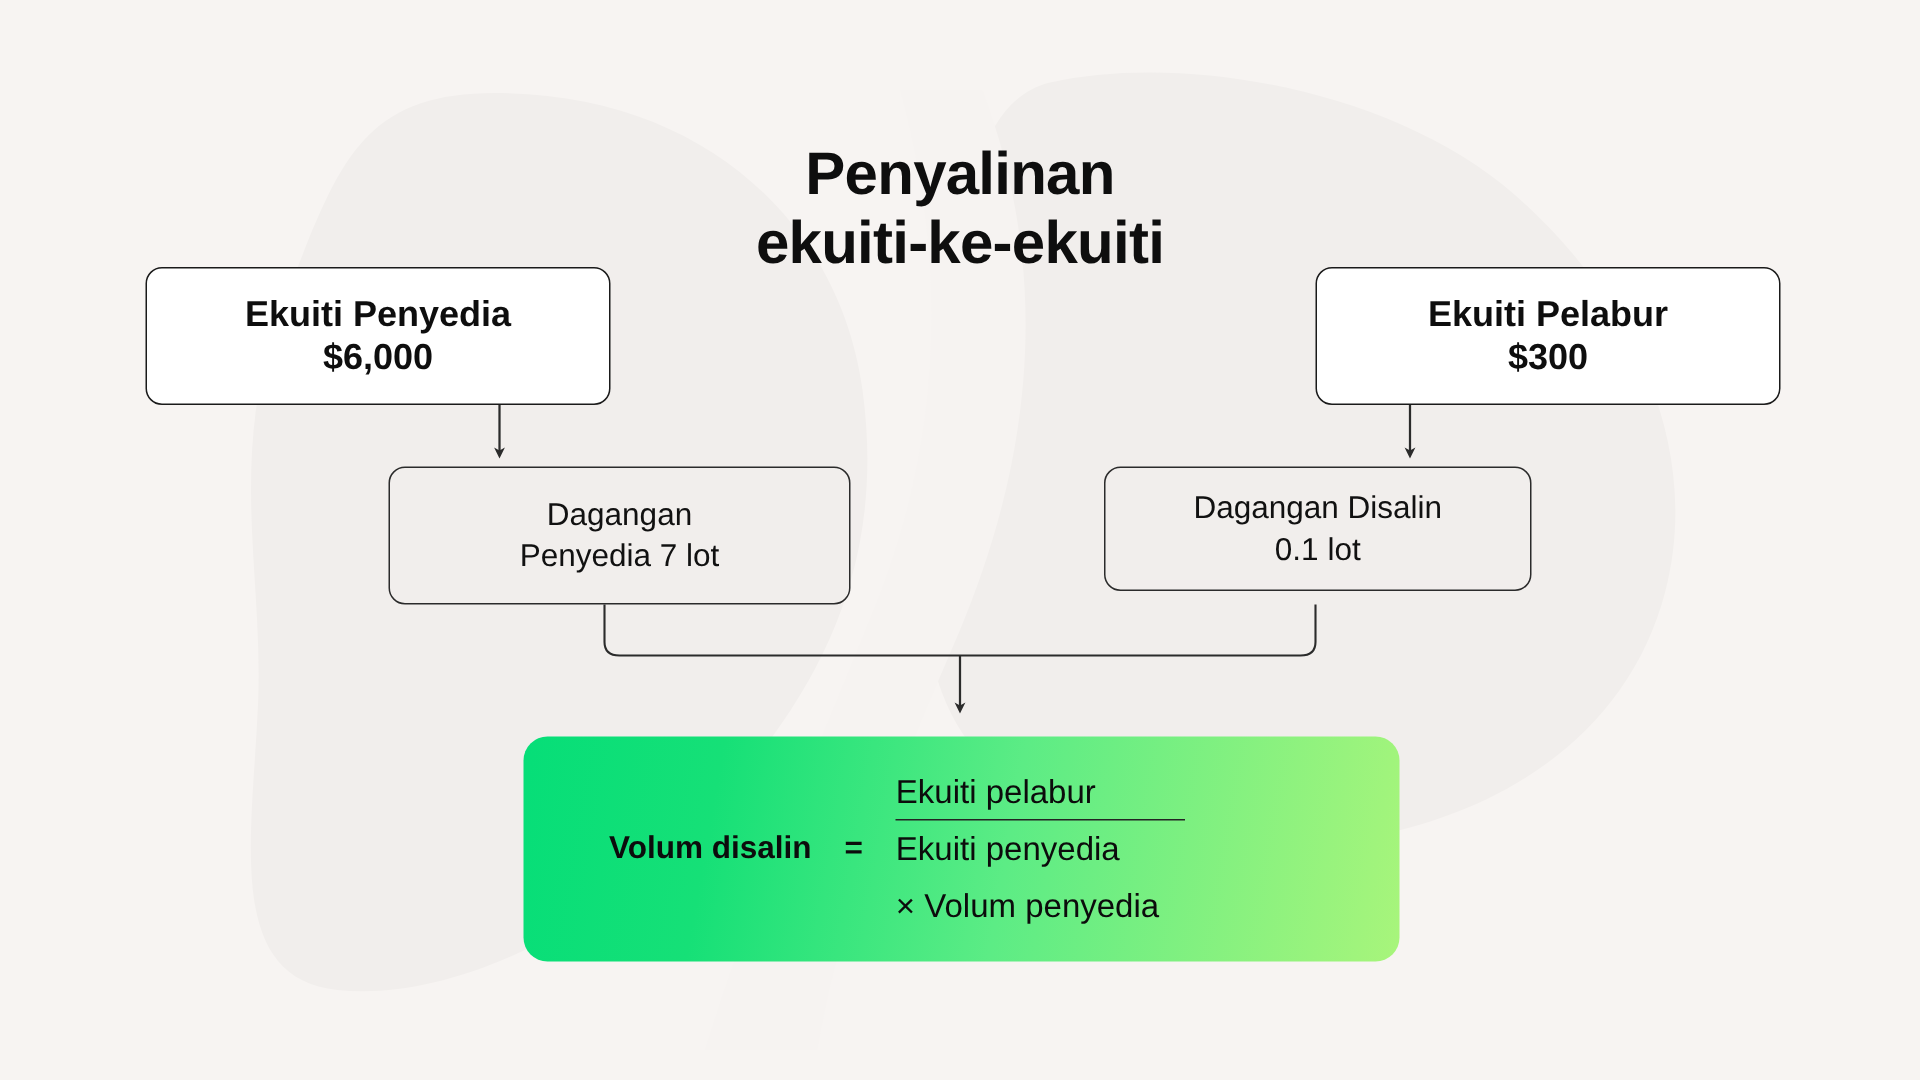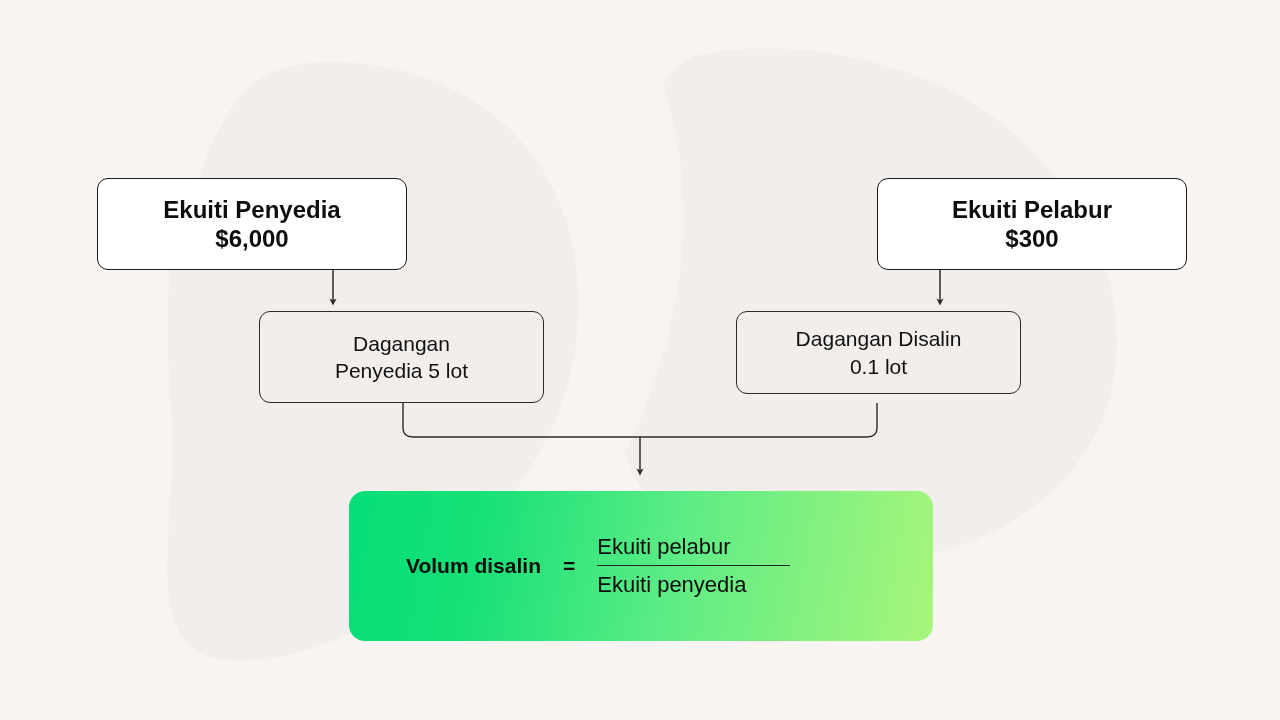--- a/index.html
+++ b/index.html
@@ -69,21 +69,21 @@
     background: transparent;
     border: 1.3px solid #2b2b2b;
     border-radius: 11px;
     font-size: 21px;
     font-weight: 400;
     color: #111111;
     line-height: 1.3;
   }
   #node-provider-equity { left: 97px;  top: 178px; width: 310px; height: 92px; }
   #node-investor-equity { left: 877px; top: 178px; width: 310px; height: 92px; }
-  #node-provider-trade  { left: 259px; top: 311px; width: 285px; height: 92px; }
+  #node-provider-trade  { left: 259px; top: 311px; width: 308px; height: 92px; }
   #node-copied-trade    { left: 736px; top: 311px; width: 285px; height: 83px; }
 
   .node-line { display: block; }
 
   
   #connectors {
     position: absolute;
     inset: 0;
     width: 1280px;
     height: 720px;
@@ -163,20 +163,24 @@
     <path d="M330,62 C470,62 560,150 575,260 C592,385 540,470 470,545
              C400,620 300,668 225,660 C150,652 168,560 172,470
              C176,380 150,300 190,200 C225,110 240,62 330,62 Z" fill="#f1eeec"></path>
     <path d="M700,55 C790,35 930,60 1010,130 C1090,200 1135,300 1110,395
              C1085,490 1000,545 900,560 C800,575 700,560 650,500
              C600,440 618,350 630,260 C642,170 640,70 700,55 Z" fill="#f1eeec"></path>
     <path d="M655,60 C700,180 690,300 640,420 C595,525 560,610 545,700
              L470,700 C500,600 545,500 585,400 C630,285 630,170 600,60 Z" fill="#f6f3f1"></path>
   </svg>
 
+  <div class="title">
+    <span class="title-line l1">Penyalinan</span>
+    <span class="title-line l2">ekuiti-ke-ekuiti</span>
+  </div>
 
   <svg id="connectors" viewBox="0 0 1280 720" xmlns="http://www.w3.org/2000/svg" aria-hidden="true">
     <defs>
       <marker id="arrowhead" markerWidth="9" markerHeight="9" refX="4.2" refY="4.4" orient="auto" markerUnits="userSpaceOnUse">
         <path d="M0.6,0.8 L7.8,4.4 L0.6,8.0 L2.5,4.4 Z" fill="#2b2b2b"></path>
       </marker>
     </defs>
 
     <line x1="333" y1="270" x2="333" y2="302" stroke="#2b2b2b" stroke-width="1.5" marker-end="url(#arrowhead)"></line>
 
@@ -192,33 +196,34 @@
     <span class="node-line">$6,000</span>
   </div>
 
   <div class="node node-top" id="node-investor-equity">
     <span class="node-line">Ekuiti Pelabur</span>
     <span class="node-line">$300</span>
   </div>
 
   <div class="node node-sub" id="node-provider-trade">
     <span class="node-line">Dagangan</span>
-    <span class="node-line">Penyedia 5 lot</span>
+    <span class="node-line">Penyedia 7 lot</span>
   </div>
 
   <div class="node node-sub" id="node-copied-trade">
     <span class="node-line">Dagangan Disalin</span>
     <span class="node-line">0.1 lot</span>
   </div>
 
   <div id="formula-card">
     <span id="formula-label">Volum disalin</span>
     <span id="formula-equals">=</span>
     <div id="formula-expr">
       <div id="fraction">
         <span class="frac-num">Ekuiti pelabur</span>
         <div id="frac-bar"></div>
         <span class="frac-den">Ekuiti penyedia</span>
       </div>
+      <span id="formula-multiplier">× Volum penyedia</span>
     </div>
   </div>
 
 </div>
 
 </body></html>

